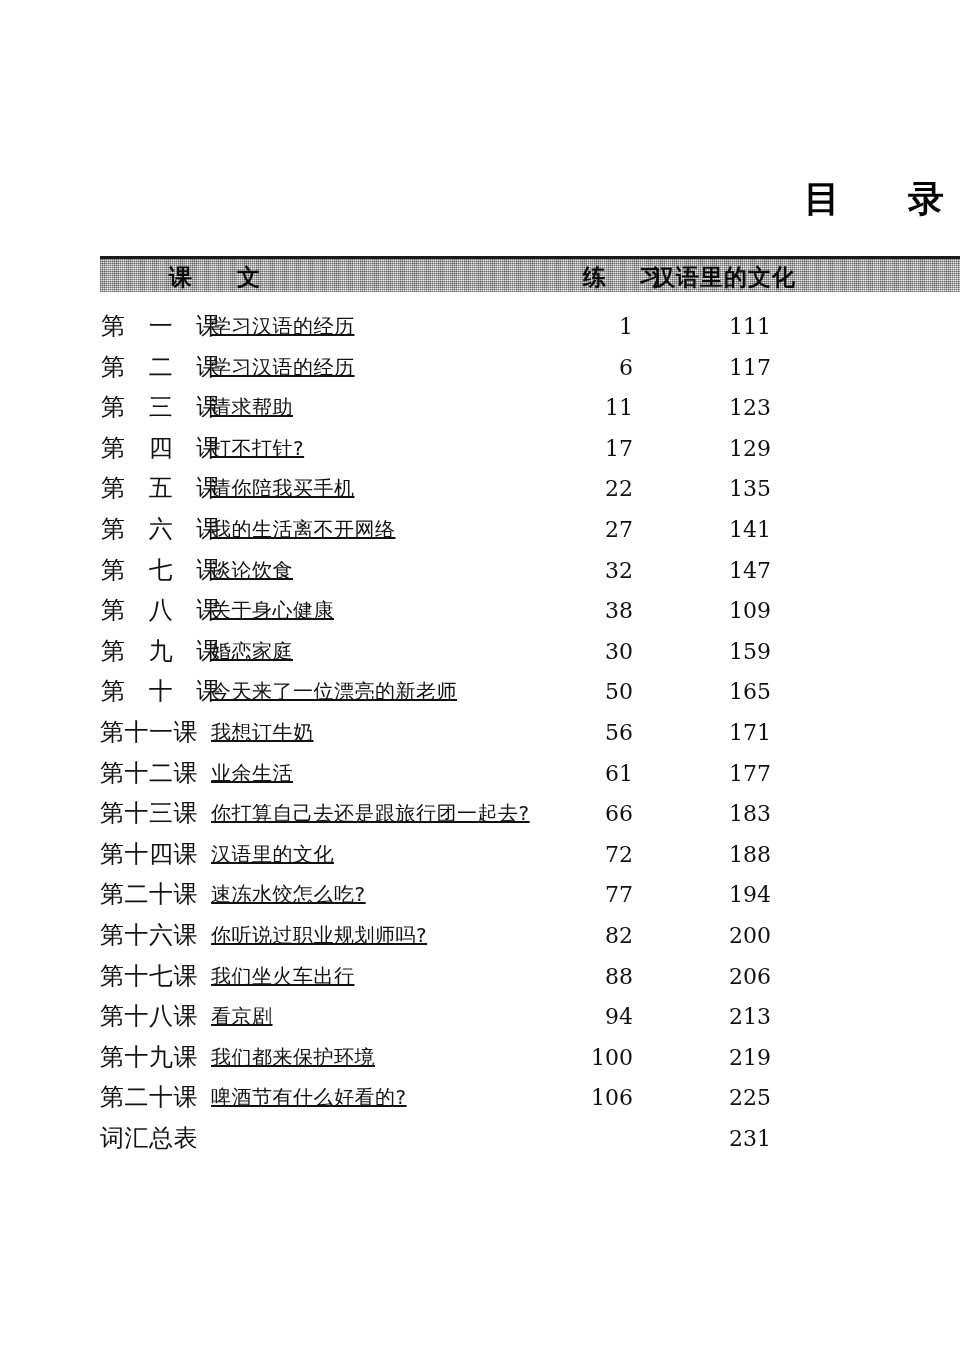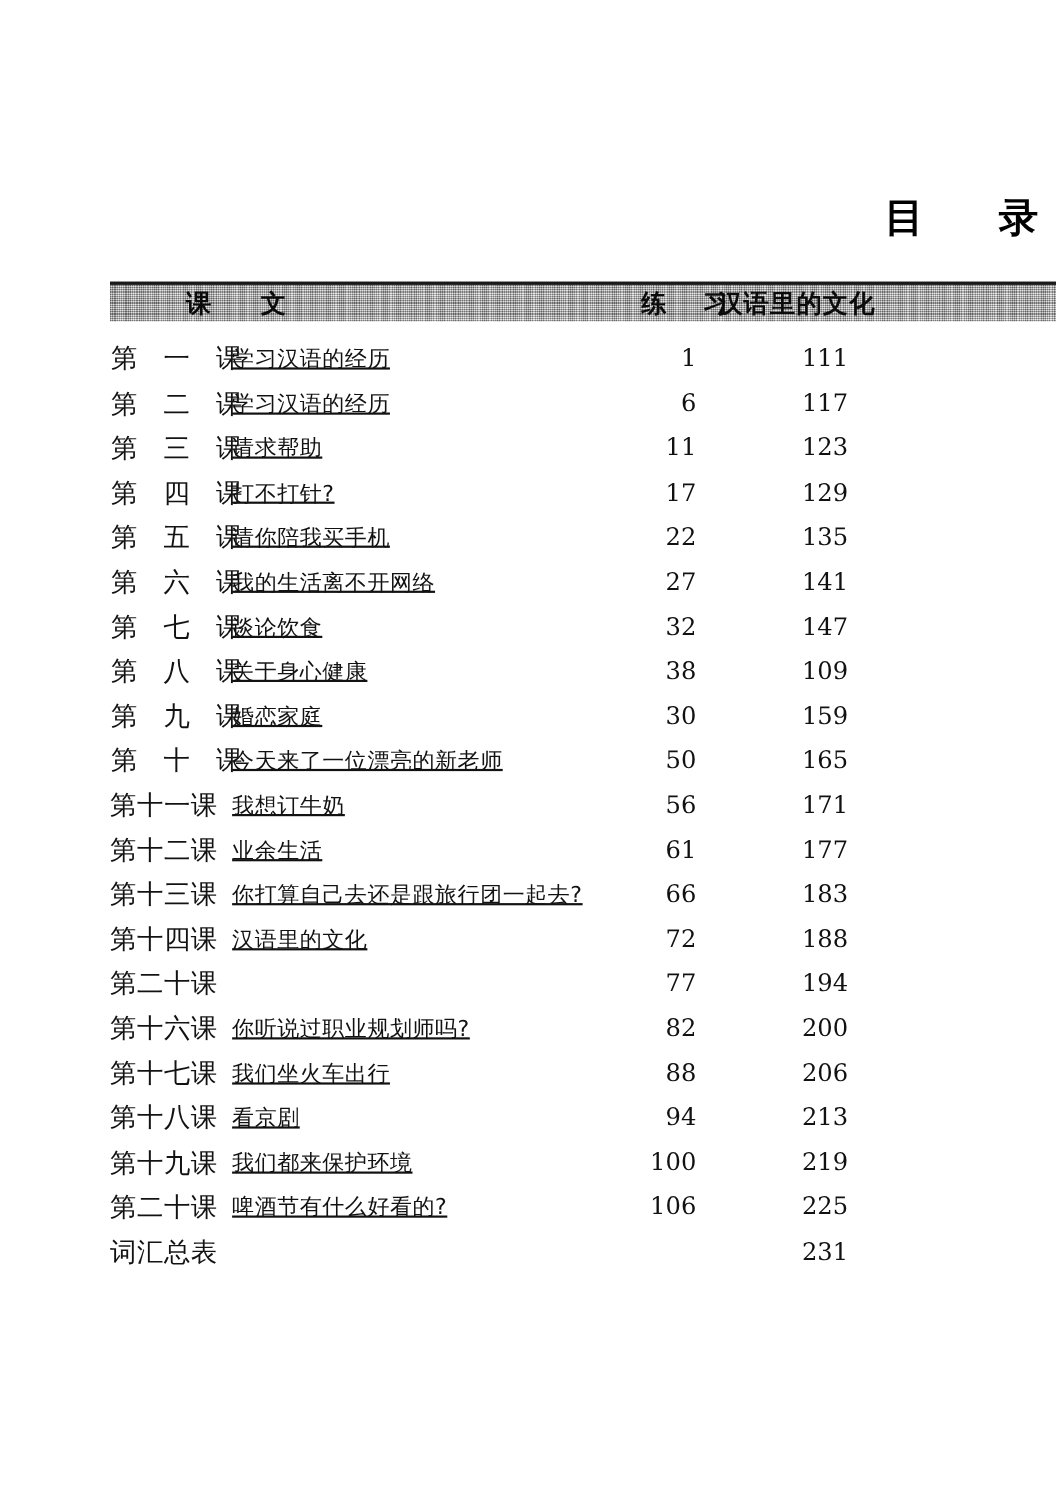--- a/index.html
+++ b/index.html
@@ -245,20 +245,21 @@
         <div class="num num-audio">183</div>
       </div>
       <div class="toc-row tight-no">
         <div class="lesson-no">第十四课</div>
         <div class="lesson-title">汉语里的文化</div>
         <div class="num num-exercise">72</div>
         <div class="num num-audio">188</div>
       </div>
       <div class="toc-row tight-no">
         <div class="lesson-no">第二十课</div>
+        <div class="lesson-title">速冻水饺怎么吃?</div>
         <div class="num num-exercise">77</div>
         <div class="num num-audio">194</div>
       </div>
       <div class="toc-row tight-no">
         <div class="lesson-no">第十六课</div>
         <div class="lesson-title">你听说过职业规划师吗?</div>
         <div class="num num-exercise">82</div>
         <div class="num num-audio">200</div>
       </div>
       <div class="toc-row tight-no">

